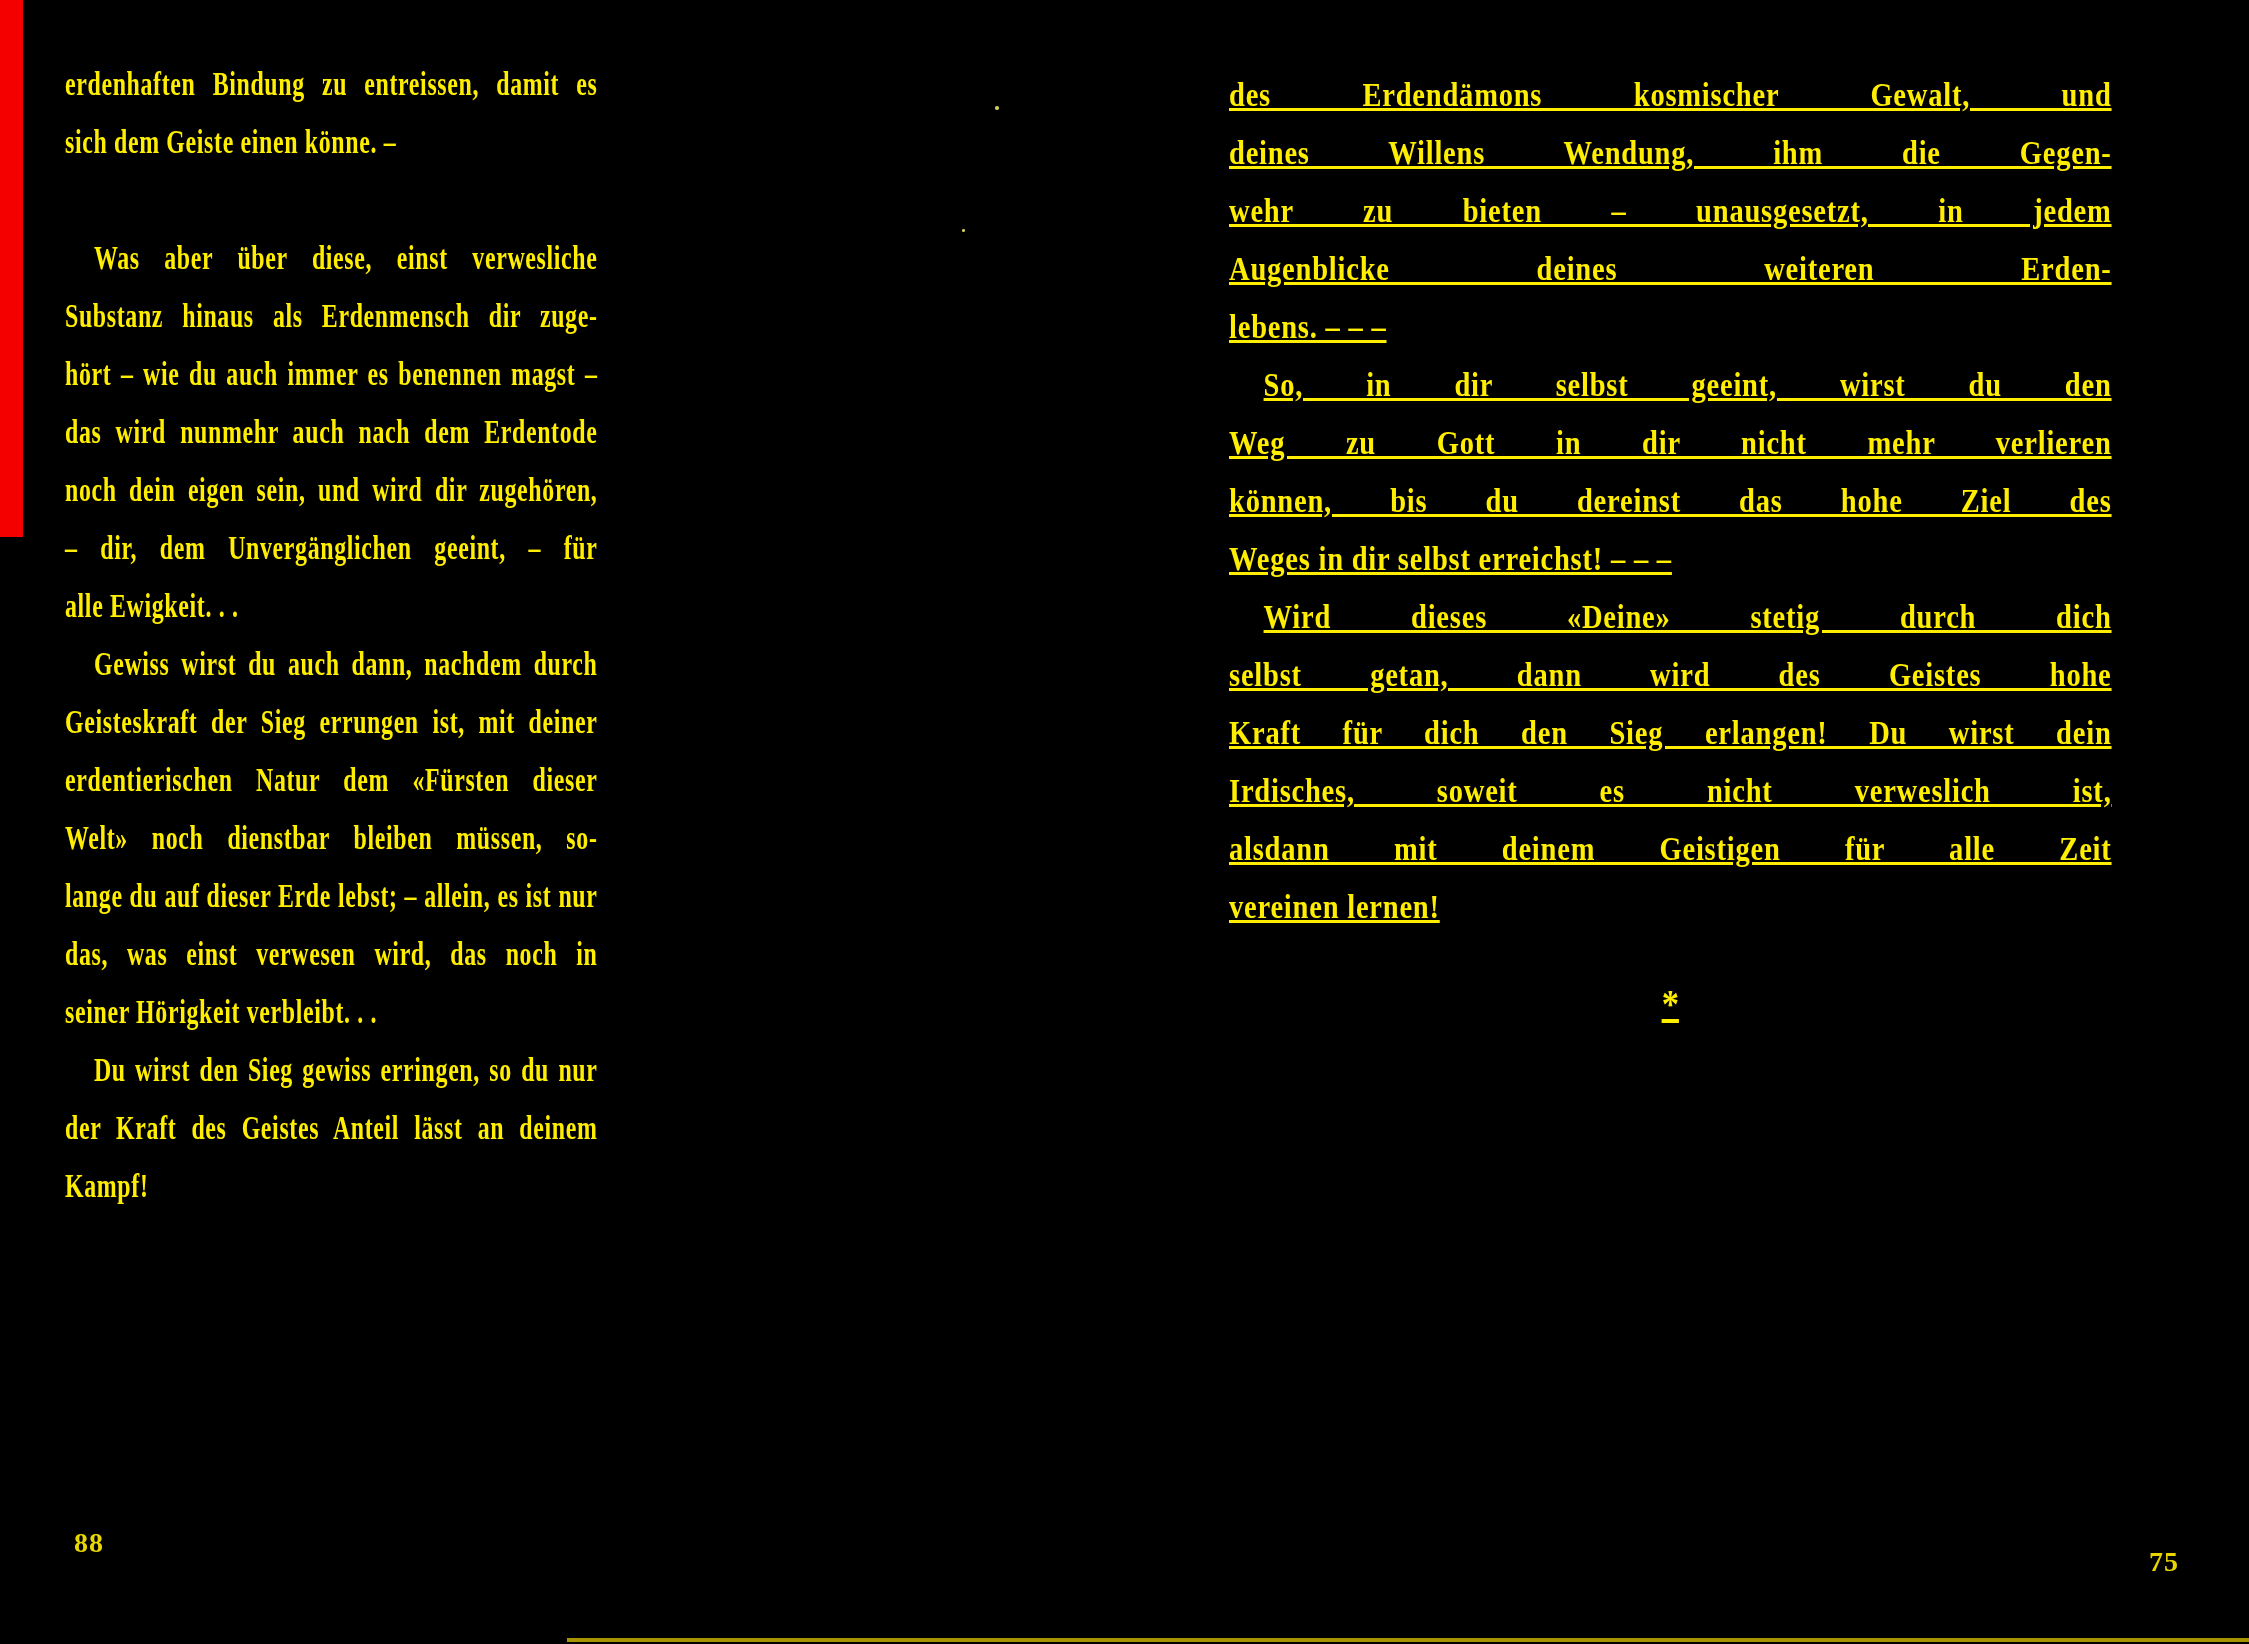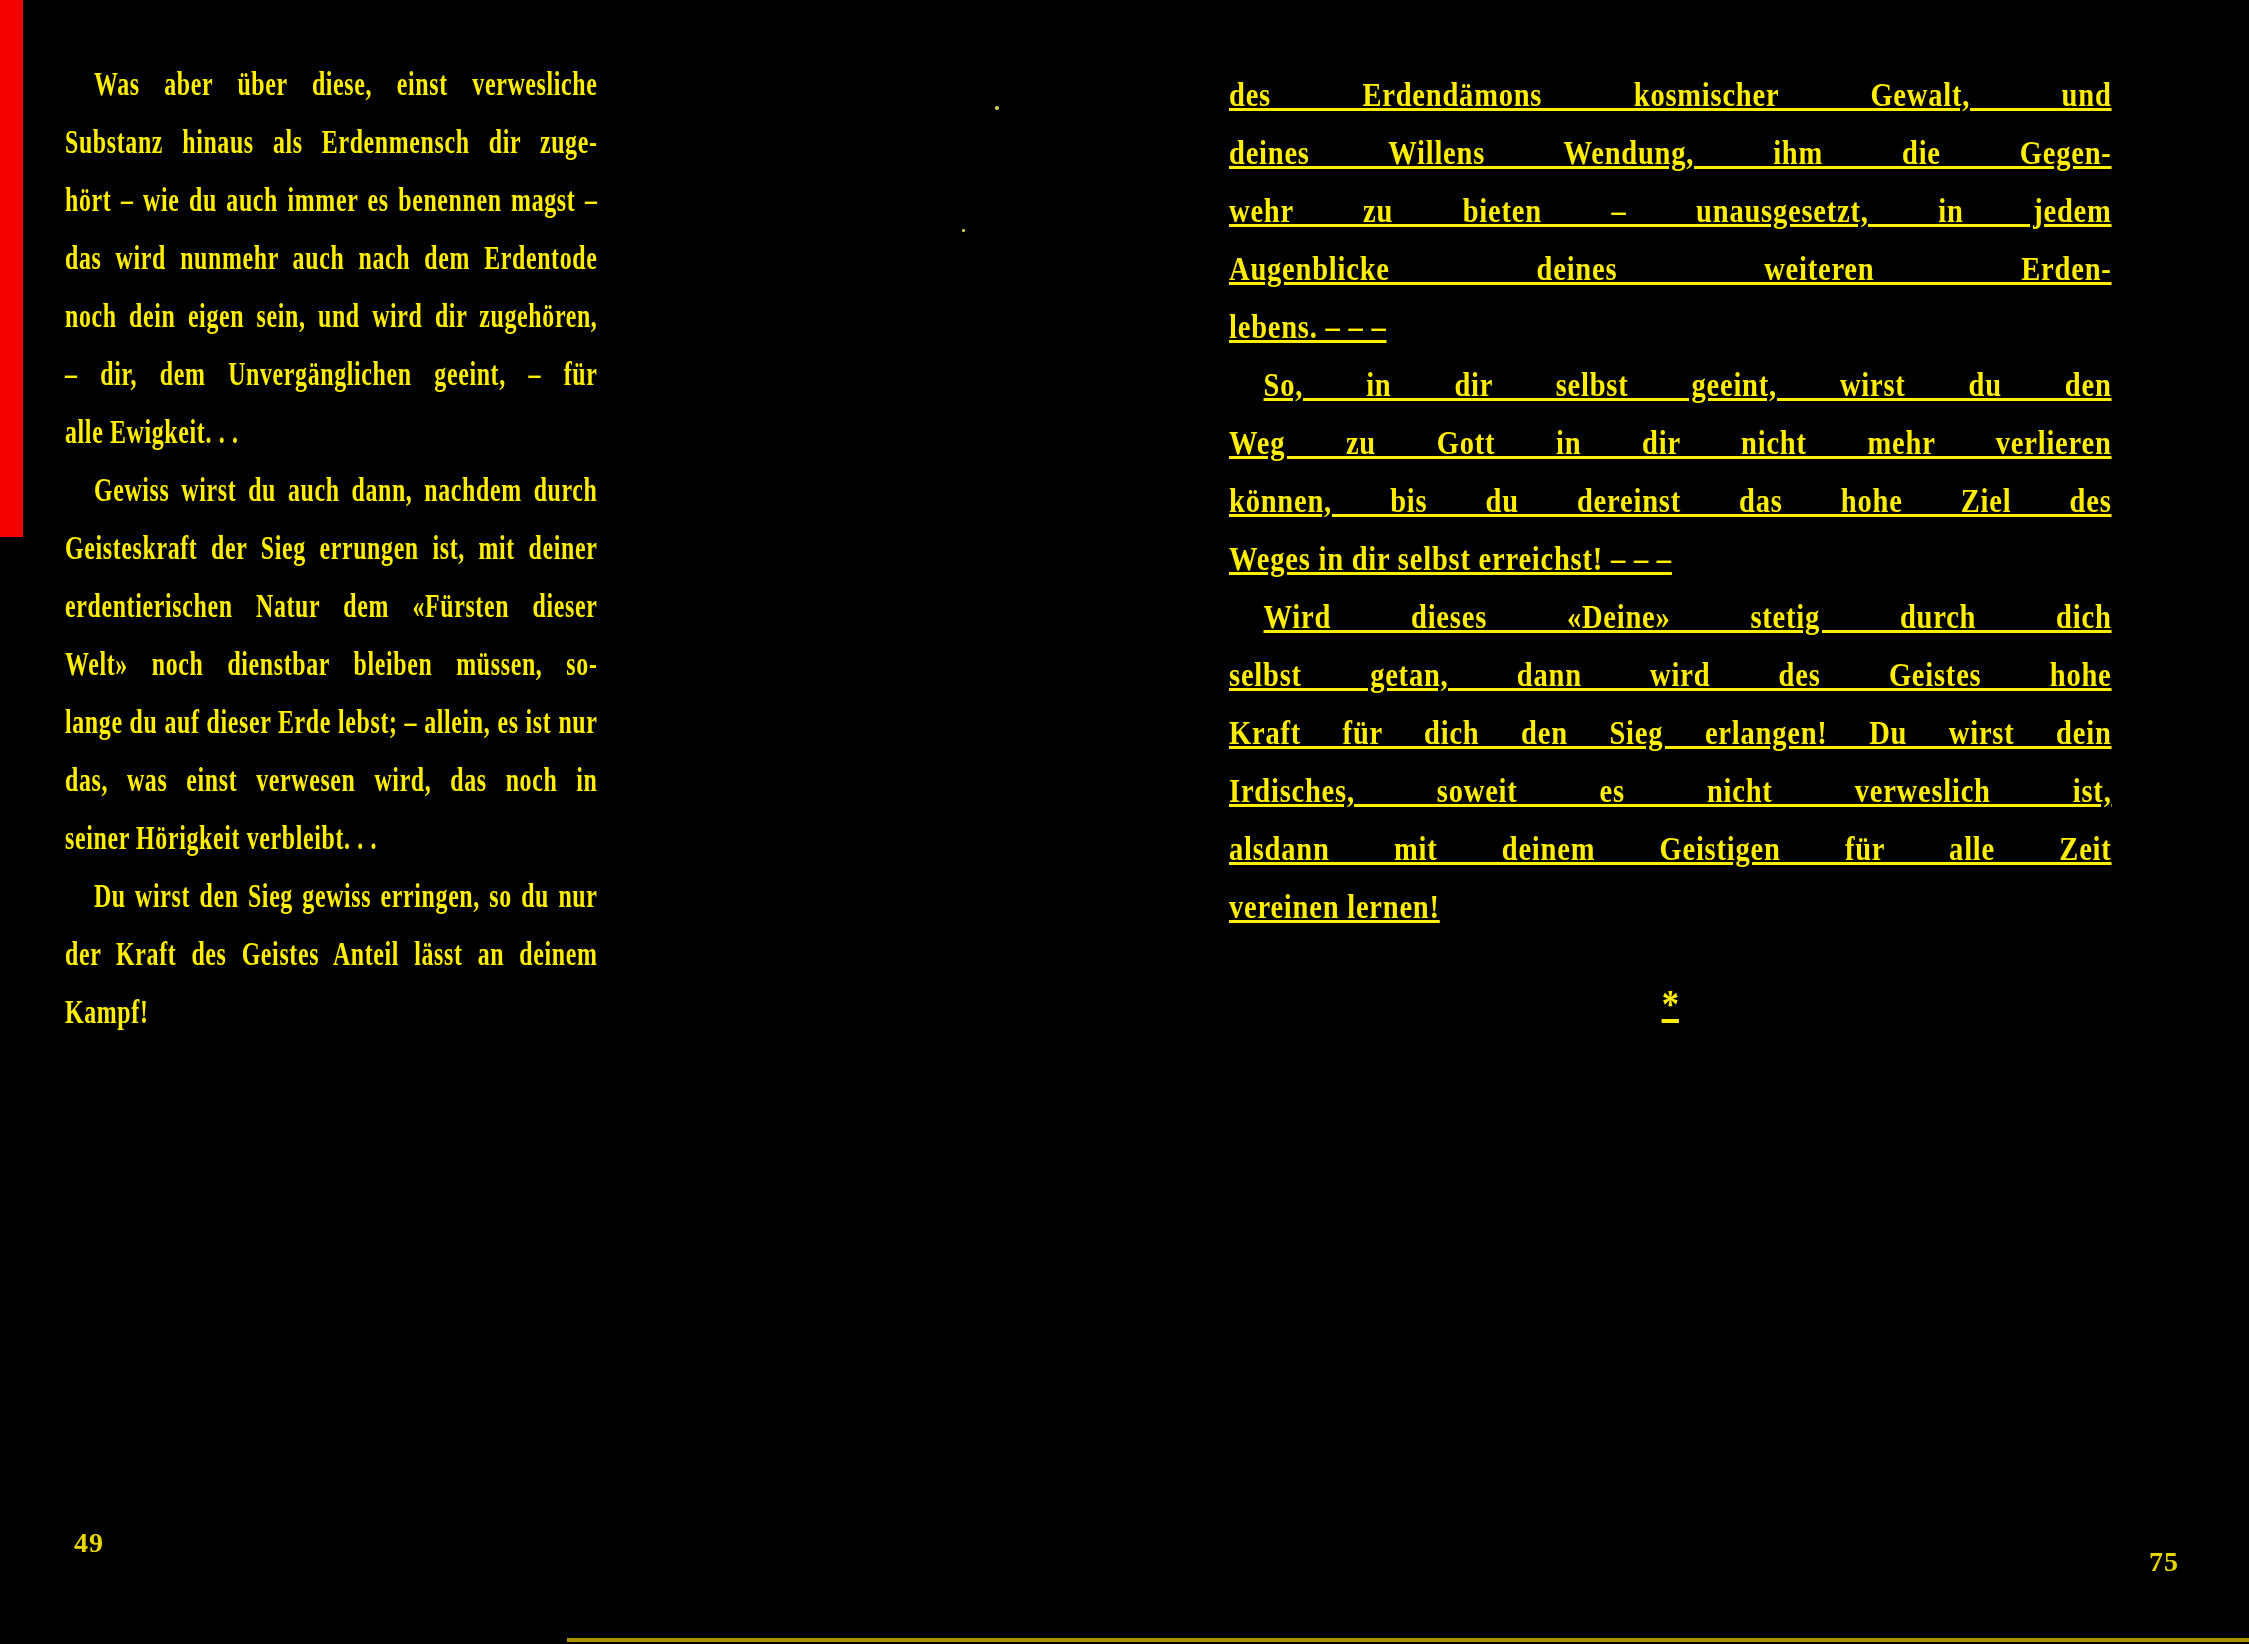--- a/index.html
+++ b/index.html
@@ -82,20 +82,24 @@
   .speck-1 { left: 995px; top: 106px; width: 3.5px; height: 3.5px; }
   .speck-2 { left: 962px; top: 229px; width: 2.6px; height: 2.6px; }
 </style>
 </head>
 <body>
 
 <div class="red-bar"></div>
 
 <div class="page-col left-col">
   <div id="left-paragraphs">
+      <div class="para gap-after">
+        <div class="line justify">erdenhaften Bindung zu entreissen, damit es</div>
+        <div class="line">sich dem Geiste einen könne. –</div>
+      </div>
       <div class="para">
         <div class="line justify indent">Was aber über diese, einst verwesliche</div>
         <div class="line justify">Substanz hinaus als Erdenmensch dir zuge-</div>
         <div class="line justify">hört – wie du auch immer es benennen magst –</div>
         <div class="line justify">das wird nunmehr auch nach dem Erdentode</div>
         <div class="line justify">noch dein eigen sein, und wird dir zugehören,</div>
         <div class="line justify">– dir, dem Unvergänglichen geeint, – für</div>
         <div class="line">alle Ewigkeit. . .</div>
       </div>
       <div class="para">
@@ -135,20 +139,20 @@
         <div class="line justify">selbst getan, dann wird des Geistes hohe</div>
         <div class="line justify">Kraft für dich den Sieg erlangen! Du wirst dein</div>
         <div class="line justify">Irdisches, soweit es nicht verweslich ist,</div>
         <div class="line justify">alsdann mit deinem Geistigen für alle Zeit</div>
         <div class="line">vereinen lernen!</div>
       </div>
     </div>
   <div class="asterisk">*</div>
 </div>
 
-<div class="page-number pn-left">49</div>
+<div class="page-number pn-left">88</div>
 
 <div class="page-number pn-right">75</div>
 
 <div class="speck speck-1"></div>
 <div class="speck speck-2"></div>
 <div class="bottom-line"></div>
 
 
 </body></html>

